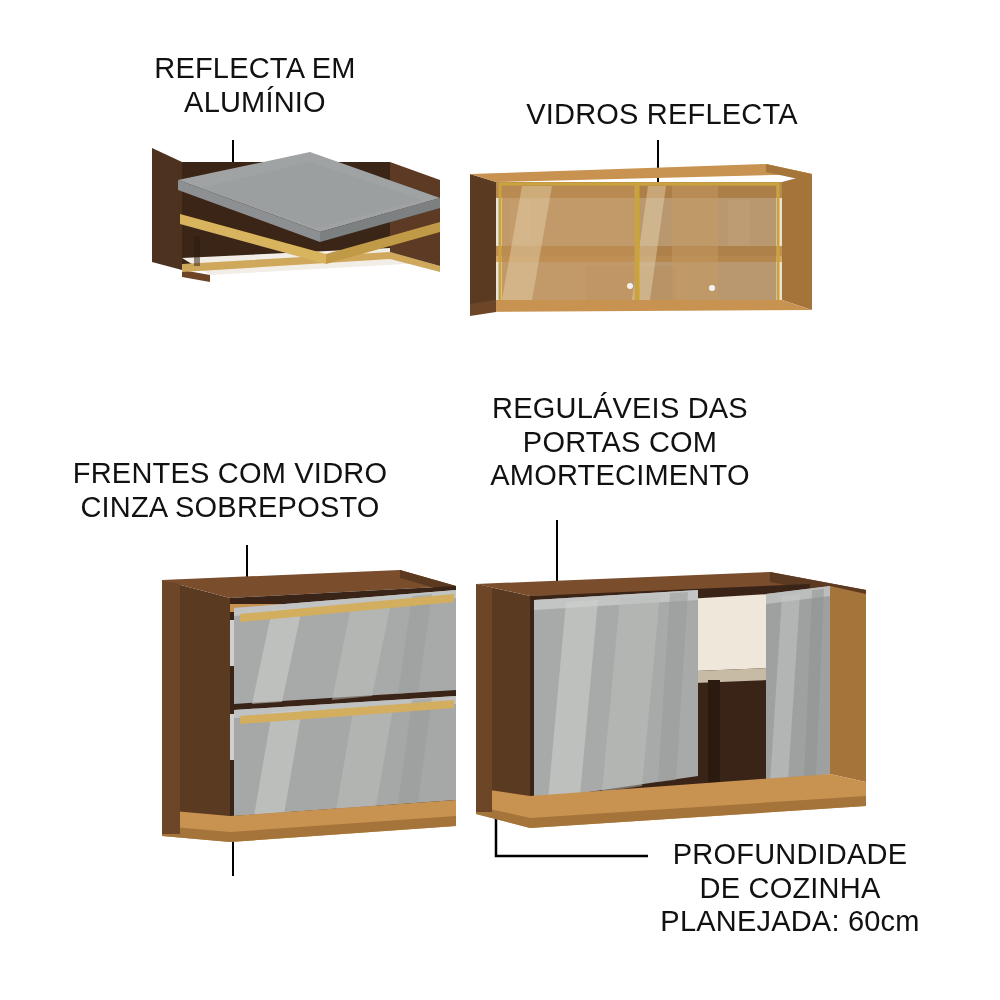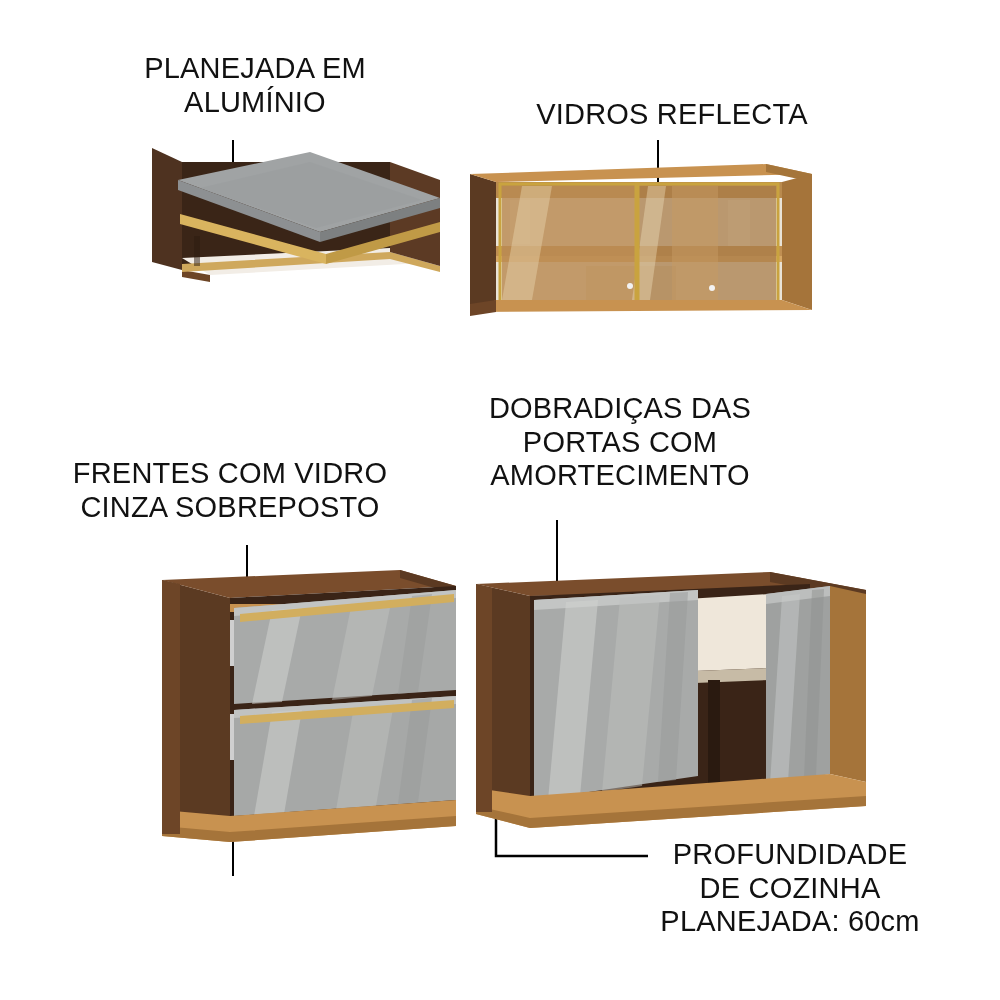--- a/index.html
+++ b/index.html
@@ -37,32 +37,32 @@
   svg.art {
     position: absolute;
     overflow: visible;
   }
 </style>
 </head>
 <body>
 
 <div class="stage">
 
-  <div class="callout" style="left:60px; top:52px; width:390px;">PLANEJADA EM
+  <div class="callout" style="left:60px; top:52px; width:390px;">REFLECTA EM
 ALUMÍNIO</div>
   <div class="leader" style="left:232px; top:140px; height:84px;"></div>
 
-  <div class="callout" style="left:472px; top:98px; width:400px;">VIDROS REFLECTA</div>
+  <div class="callout" style="left:462px; top:98px; width:400px;">VIDROS REFLECTA</div>
   <div class="leader" style="left:657px; top:140px; height:70px;"></div>
 
   <div class="callout" style="left:20px; top:457px; width:420px;">FRENTES COM VIDRO
 CINZA SOBREPOSTO</div>
   <div class="leader" style="left:246px; top:545px; height:80px;"></div>
 
-  <div class="callout" style="left:440px; top:392px; width:360px;">DOBRADIÇAS DAS
+  <div class="callout" style="left:440px; top:392px; width:360px;">REGULÁVEIS DAS
 PORTAS COM
 AMORTECIMENTO</div>
   <div class="leader" style="left:556px; top:520px; height:76px;"></div>
 
   <div class="leader" style="left:232px; top:828px; height:48px;"></div>
 
   <div class="callout" style="left:600px; top:838px; width:380px;">PROFUNDIDADE
 DE COZINHA
 PLANEJADA: 60cm</div>
   <svg class="art" style="left:0; top:0;" width="1000" height="1000" viewBox="0 0 1000 1000">

